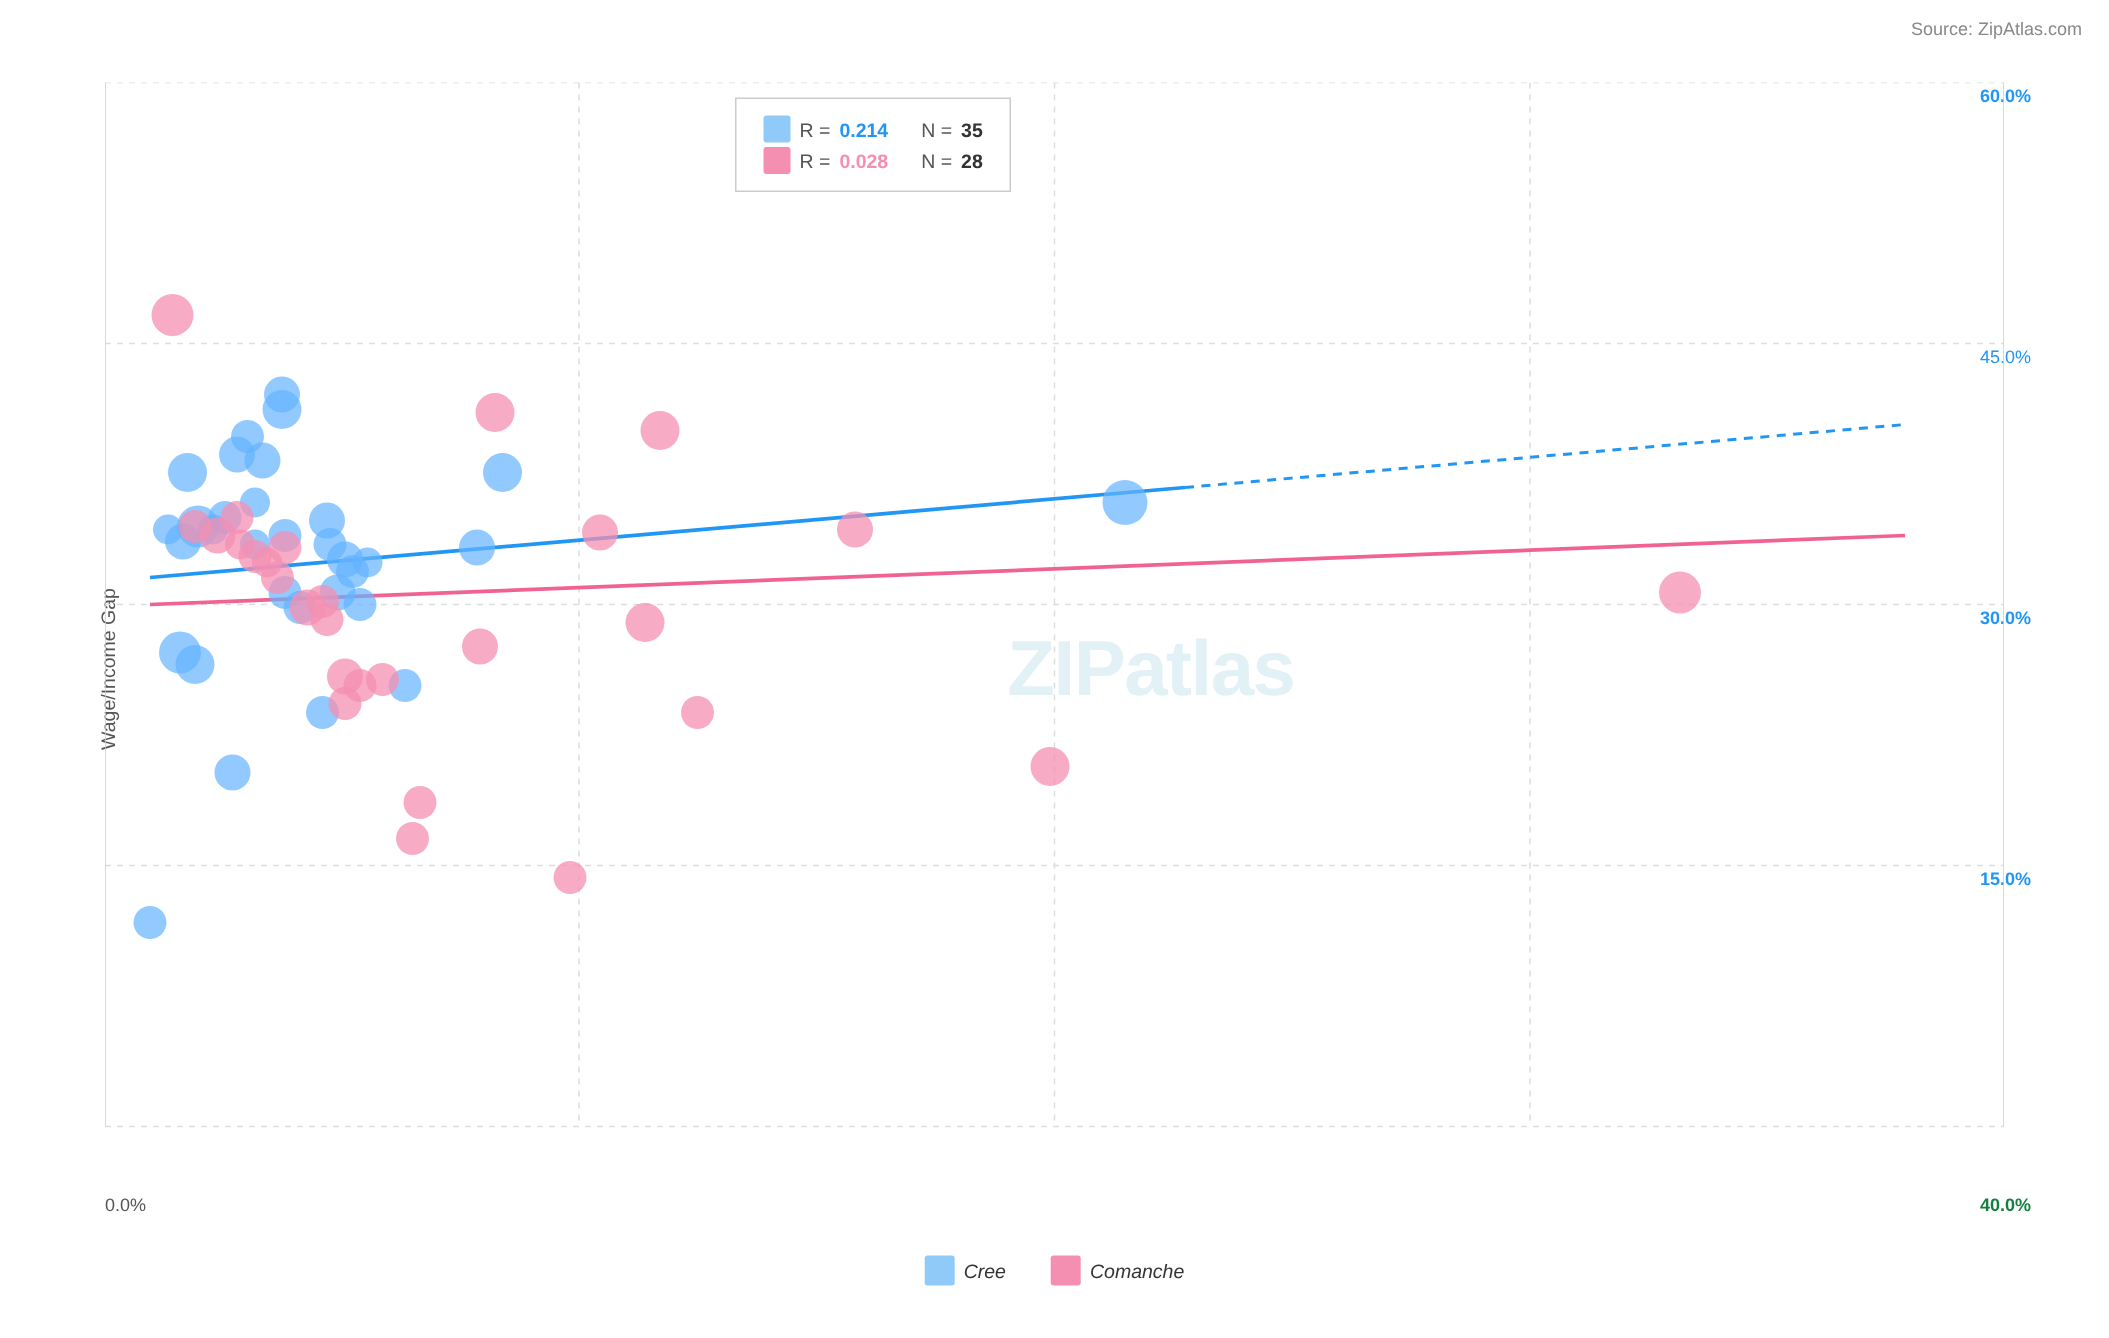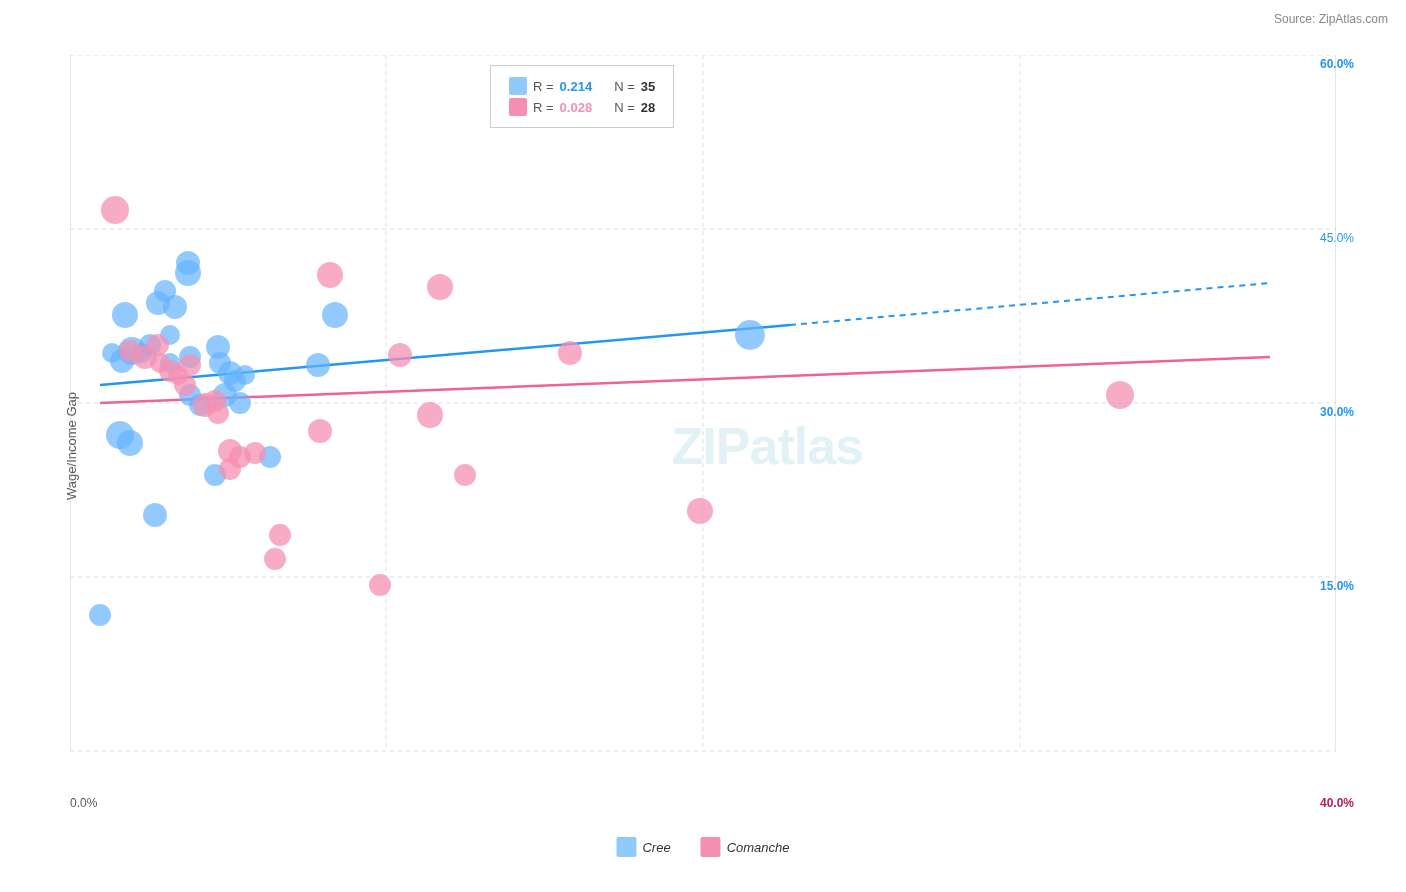--- a/index.html
+++ b/index.html
@@ -138,21 +138,21 @@
   </div>
 
   <div class="watermark">ZIPatlas</div>
 
   <div style="position:absolute; right:52px; top:57px; font-size:12px; color:#2196F3; font-weight:bold;">60.0%</div>
   <div style="position:absolute; right:52px; top:231px; font-size:12px; color:#2196F3; font-weight:normal;">45.0%</div>
   <div style="position:absolute; right:52px; top:405px; font-size:12px; color:#2196F3; font-weight:bold;">30.0%</div>
   <div style="position:absolute; right:52px; top:579px; font-size:12px; color:#2196F3; font-weight:bold;">15.0%</div>
 
   <div style="position:absolute; bottom:82px; left:70px; font-size:12px; color:#555;">0.0%</div>
-  <div style="position:absolute; bottom:82px; right:52px; font-size:12px; color:#be185d; font-weight:bold;">40.0%</div>
+  <div style="position:absolute; bottom:82px; right:52px; font-size:12px; color:#15803d; font-weight:bold;">40.0%</div>
 
   <svg style="position:absolute; top:55px; left:70px; right:70px; bottom:100px; width:1266px; height:720px;">
 
     <line x1="0" y1="0" x2="1266" y2="0" stroke="#ddd" stroke-width="1" stroke-dasharray="4,4"></line>
     <line x1="0" y1="174" x2="1266" y2="174" stroke="#ddd" stroke-width="1" stroke-dasharray="4,4"></line>
     <line x1="0" y1="348" x2="1266" y2="348" stroke="#ddd" stroke-width="1" stroke-dasharray="4,4"></line>
     <line x1="0" y1="522" x2="1266" y2="522" stroke="#ddd" stroke-width="1" stroke-dasharray="4,4"></line>
     <line x1="0" y1="696" x2="1266" y2="696" stroke="#ddd" stroke-width="1" stroke-dasharray="4,4"></line>
 
     <line x1="0" y1="0" x2="0" y2="696" stroke="#ccc" stroke-width="1"></line>

